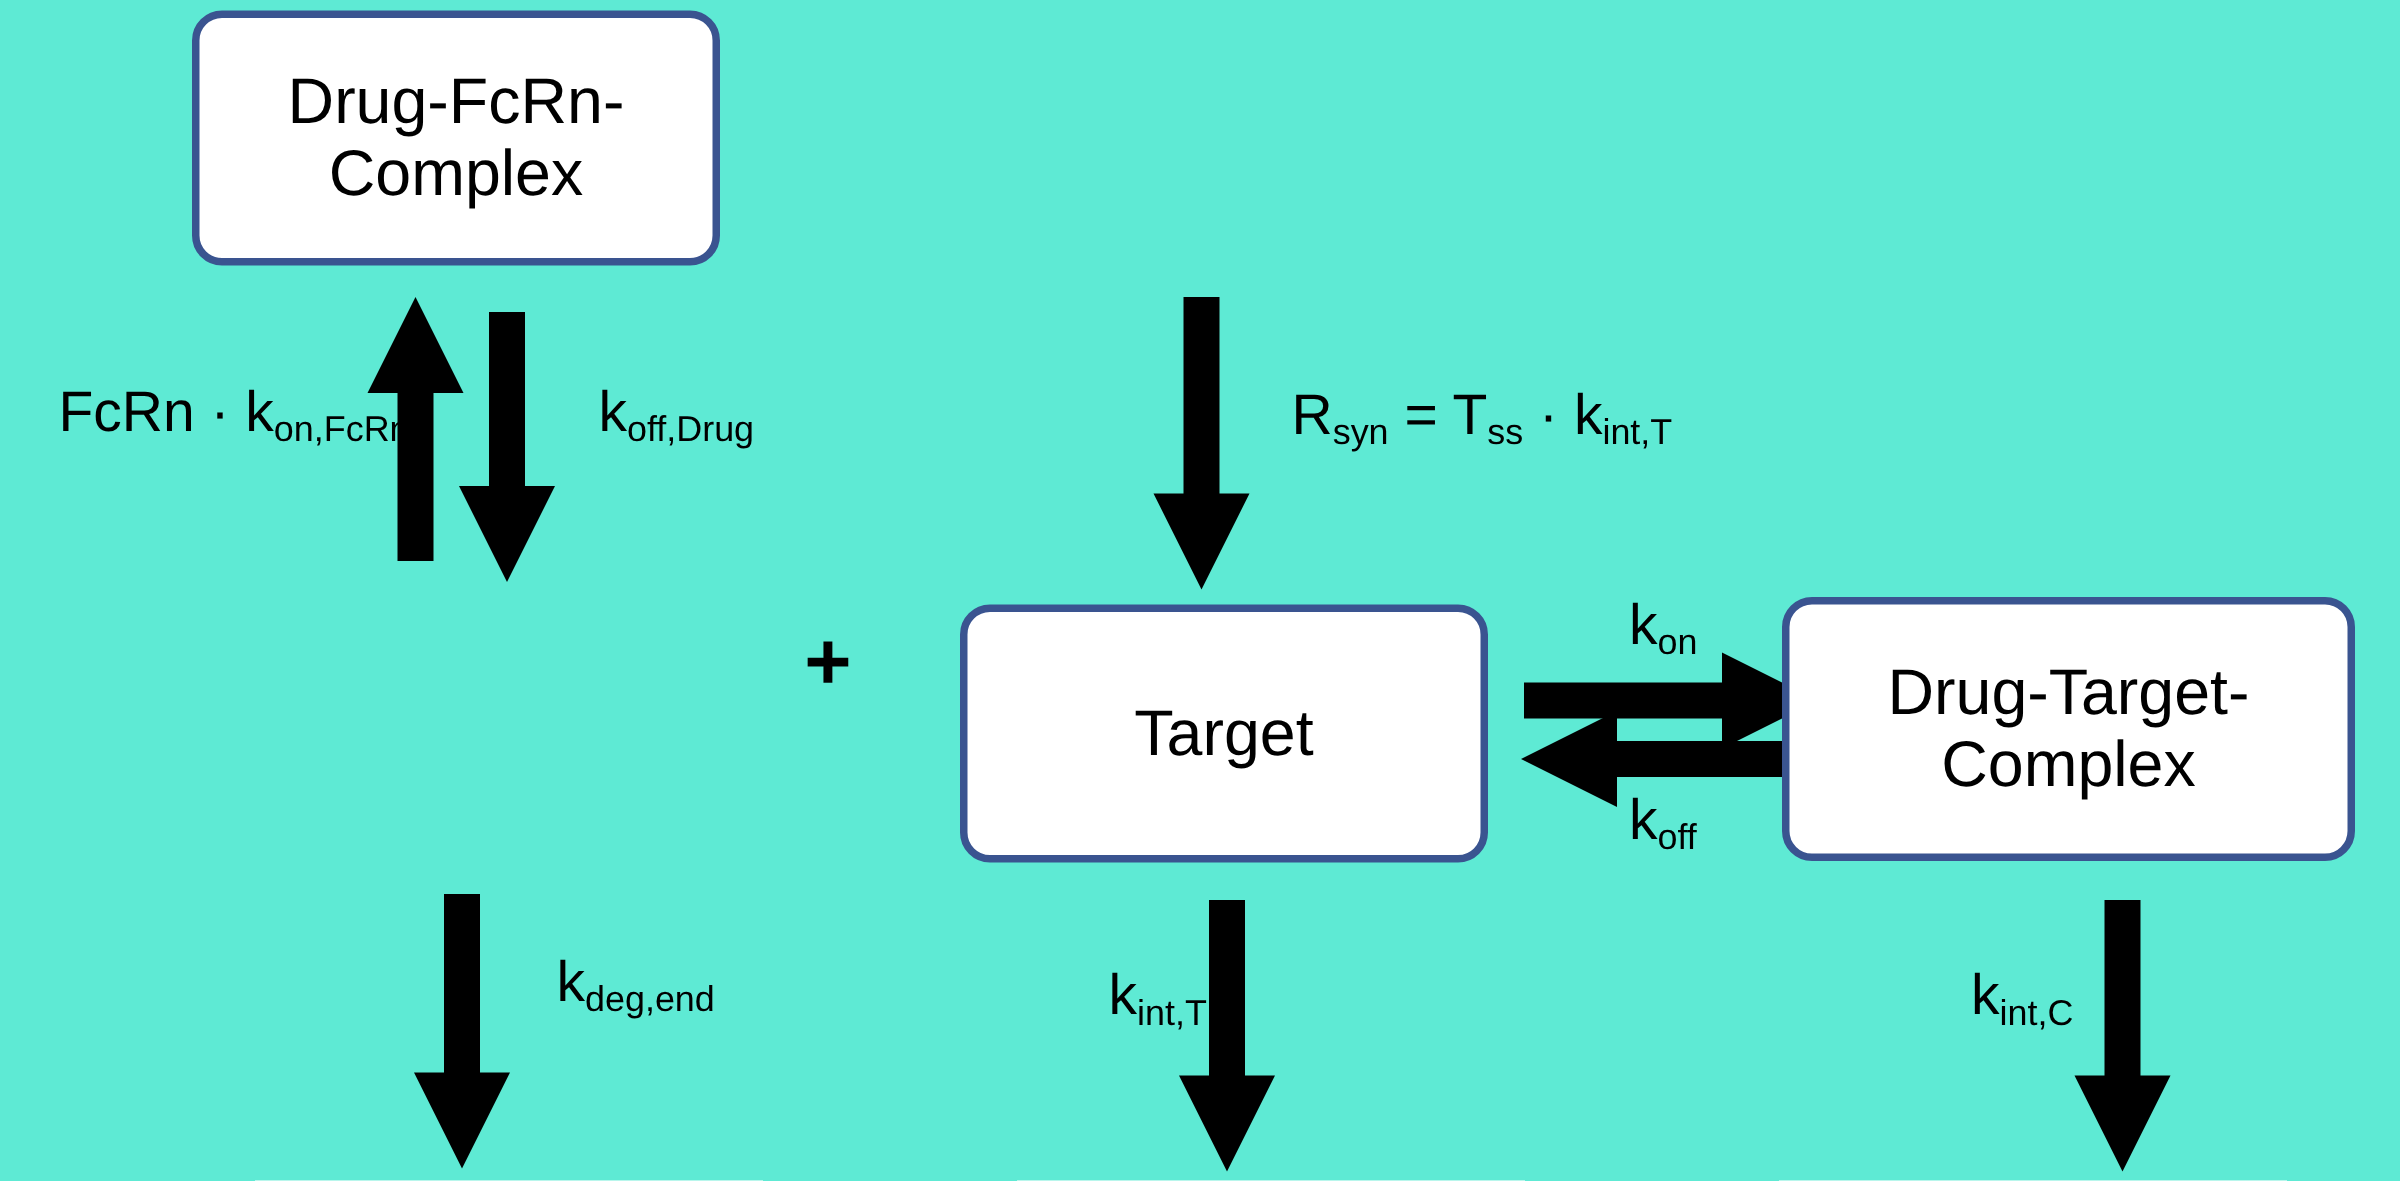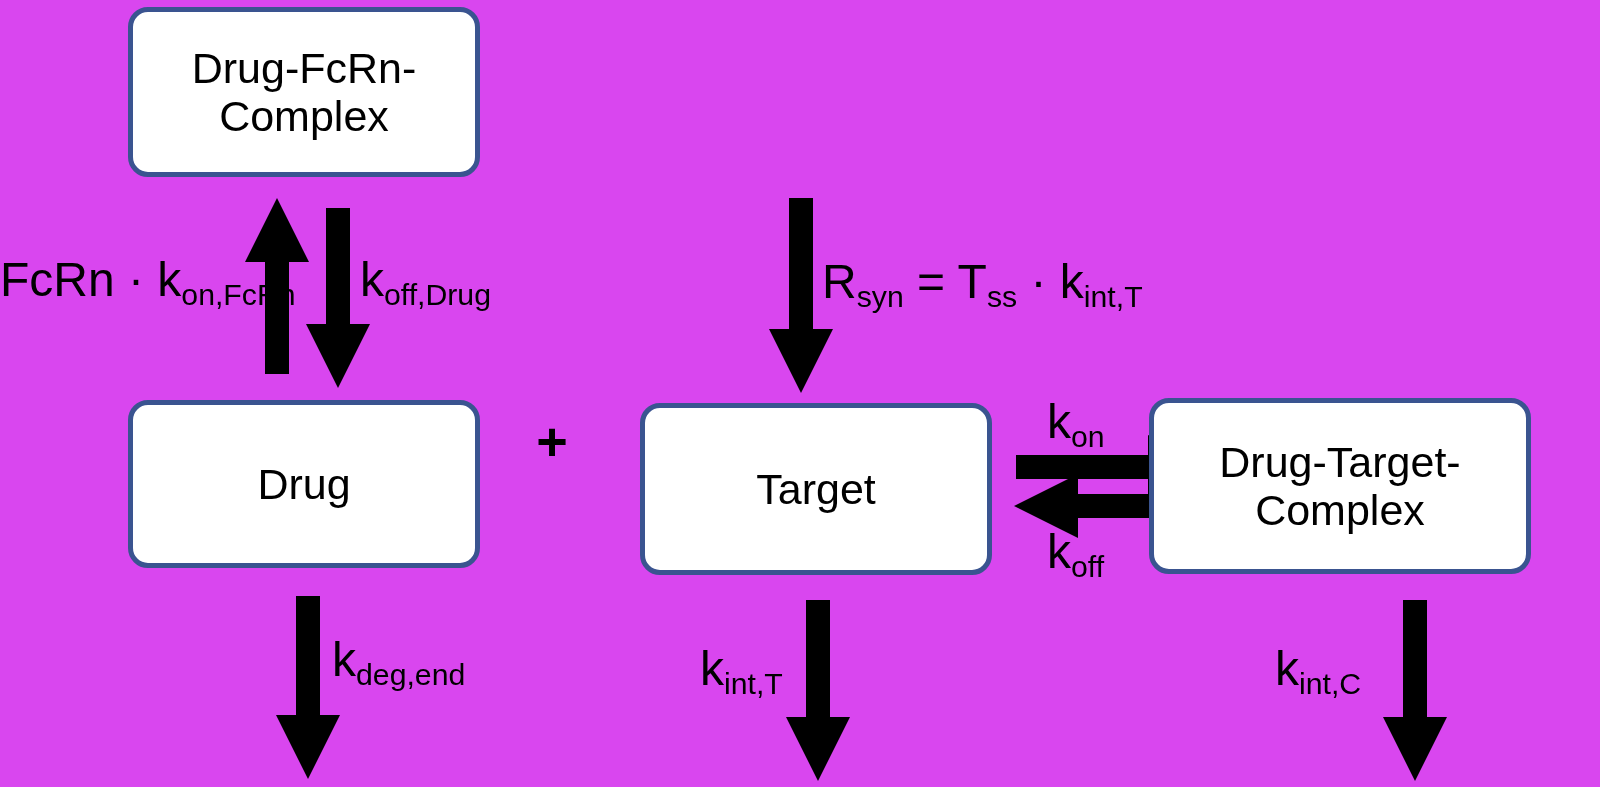--- a/index.html
+++ b/index.html
@@ -8,21 +8,21 @@
     padding: 0;
     background: #ffffff;
   }
   body {
     font-family: "Liberation Sans", sans-serif;
   }
   #diagram-canvas {
     position: relative;
     width: 1600px;
     height: 787px;
-    background: #d946ef;
+    background: #5eead4;
     overflow: hidden;
   }
   
   .node-box {
     position: absolute;
     box-sizing: border-box;
     background: #ffffff;
     border: 5px solid #3a5490;
     border-radius: 20px;
     display: flex;
@@ -39,21 +39,21 @@
   #node-drug-fcrn-complex {
     left: 128px;  top: 7px;   width: 352px; height: 170px;
   }
   #node-drug {
     left: 128px;  top: 400px; width: 352px; height: 168px;
   }
   #node-target {
     left: 640px;  top: 403px; width: 352px; height: 172px;
   }
   #node-drug-target-complex {
-    left: 1149px; top: 398px; width: 382px; height: 176px;
+    left: 1188px; top: 398px; width: 382px; height: 176px;
   }
 
   
   #plus-sign {
     position: absolute;
     left: 524px;
     top: 413px;
     width: 56px;
     height: 56px;
     display: flex;
@@ -71,24 +71,25 @@
     left: 0; top: 0;
     width: 1600px;
     height: 787px;
     pointer-events: none;
   }
 
   
   .rate-label {
     position: absolute;
     color: #000000;
-    font-size: 48px;
+    font-size: 38px;
     line-height: 1;
     white-space: nowrap;
     user-select: none;
+    padding-left: 39px;
   }
   .rate-label sub {
     font-size: 0.63em;
     line-height: 0;
     vertical-align: baseline;
     position: relative;
     bottom: -0.30em;
   }
   #label-kon-fcrn  { left: 0px;    top: 256px; }
   #label-koff-fcrn { left: 360px;  top: 256px; }
@@ -146,23 +147,20 @@
       <rect x="1403" y="600" width="24" height="118" fill="#000000"></rect>
       <polygon points="1415,781 1383,717 1447,717" fill="#000000"></polygon>
     </g>
   </svg>
 
   <div class="node-box" id="node-drug-fcrn-complex">
     <span>Drug-FcRn-
 Complex</span>
   </div>
 
-  <div class="node-box" id="node-drug">
-    <span>Drug</span>
-  </div>
 
   <div class="node-box" id="node-target">
     <span>Target</span>
   </div>
 
   <div class="node-box" id="node-drug-target-complex">
     <span>Drug-Target-
 Complex</span>
   </div>
 

